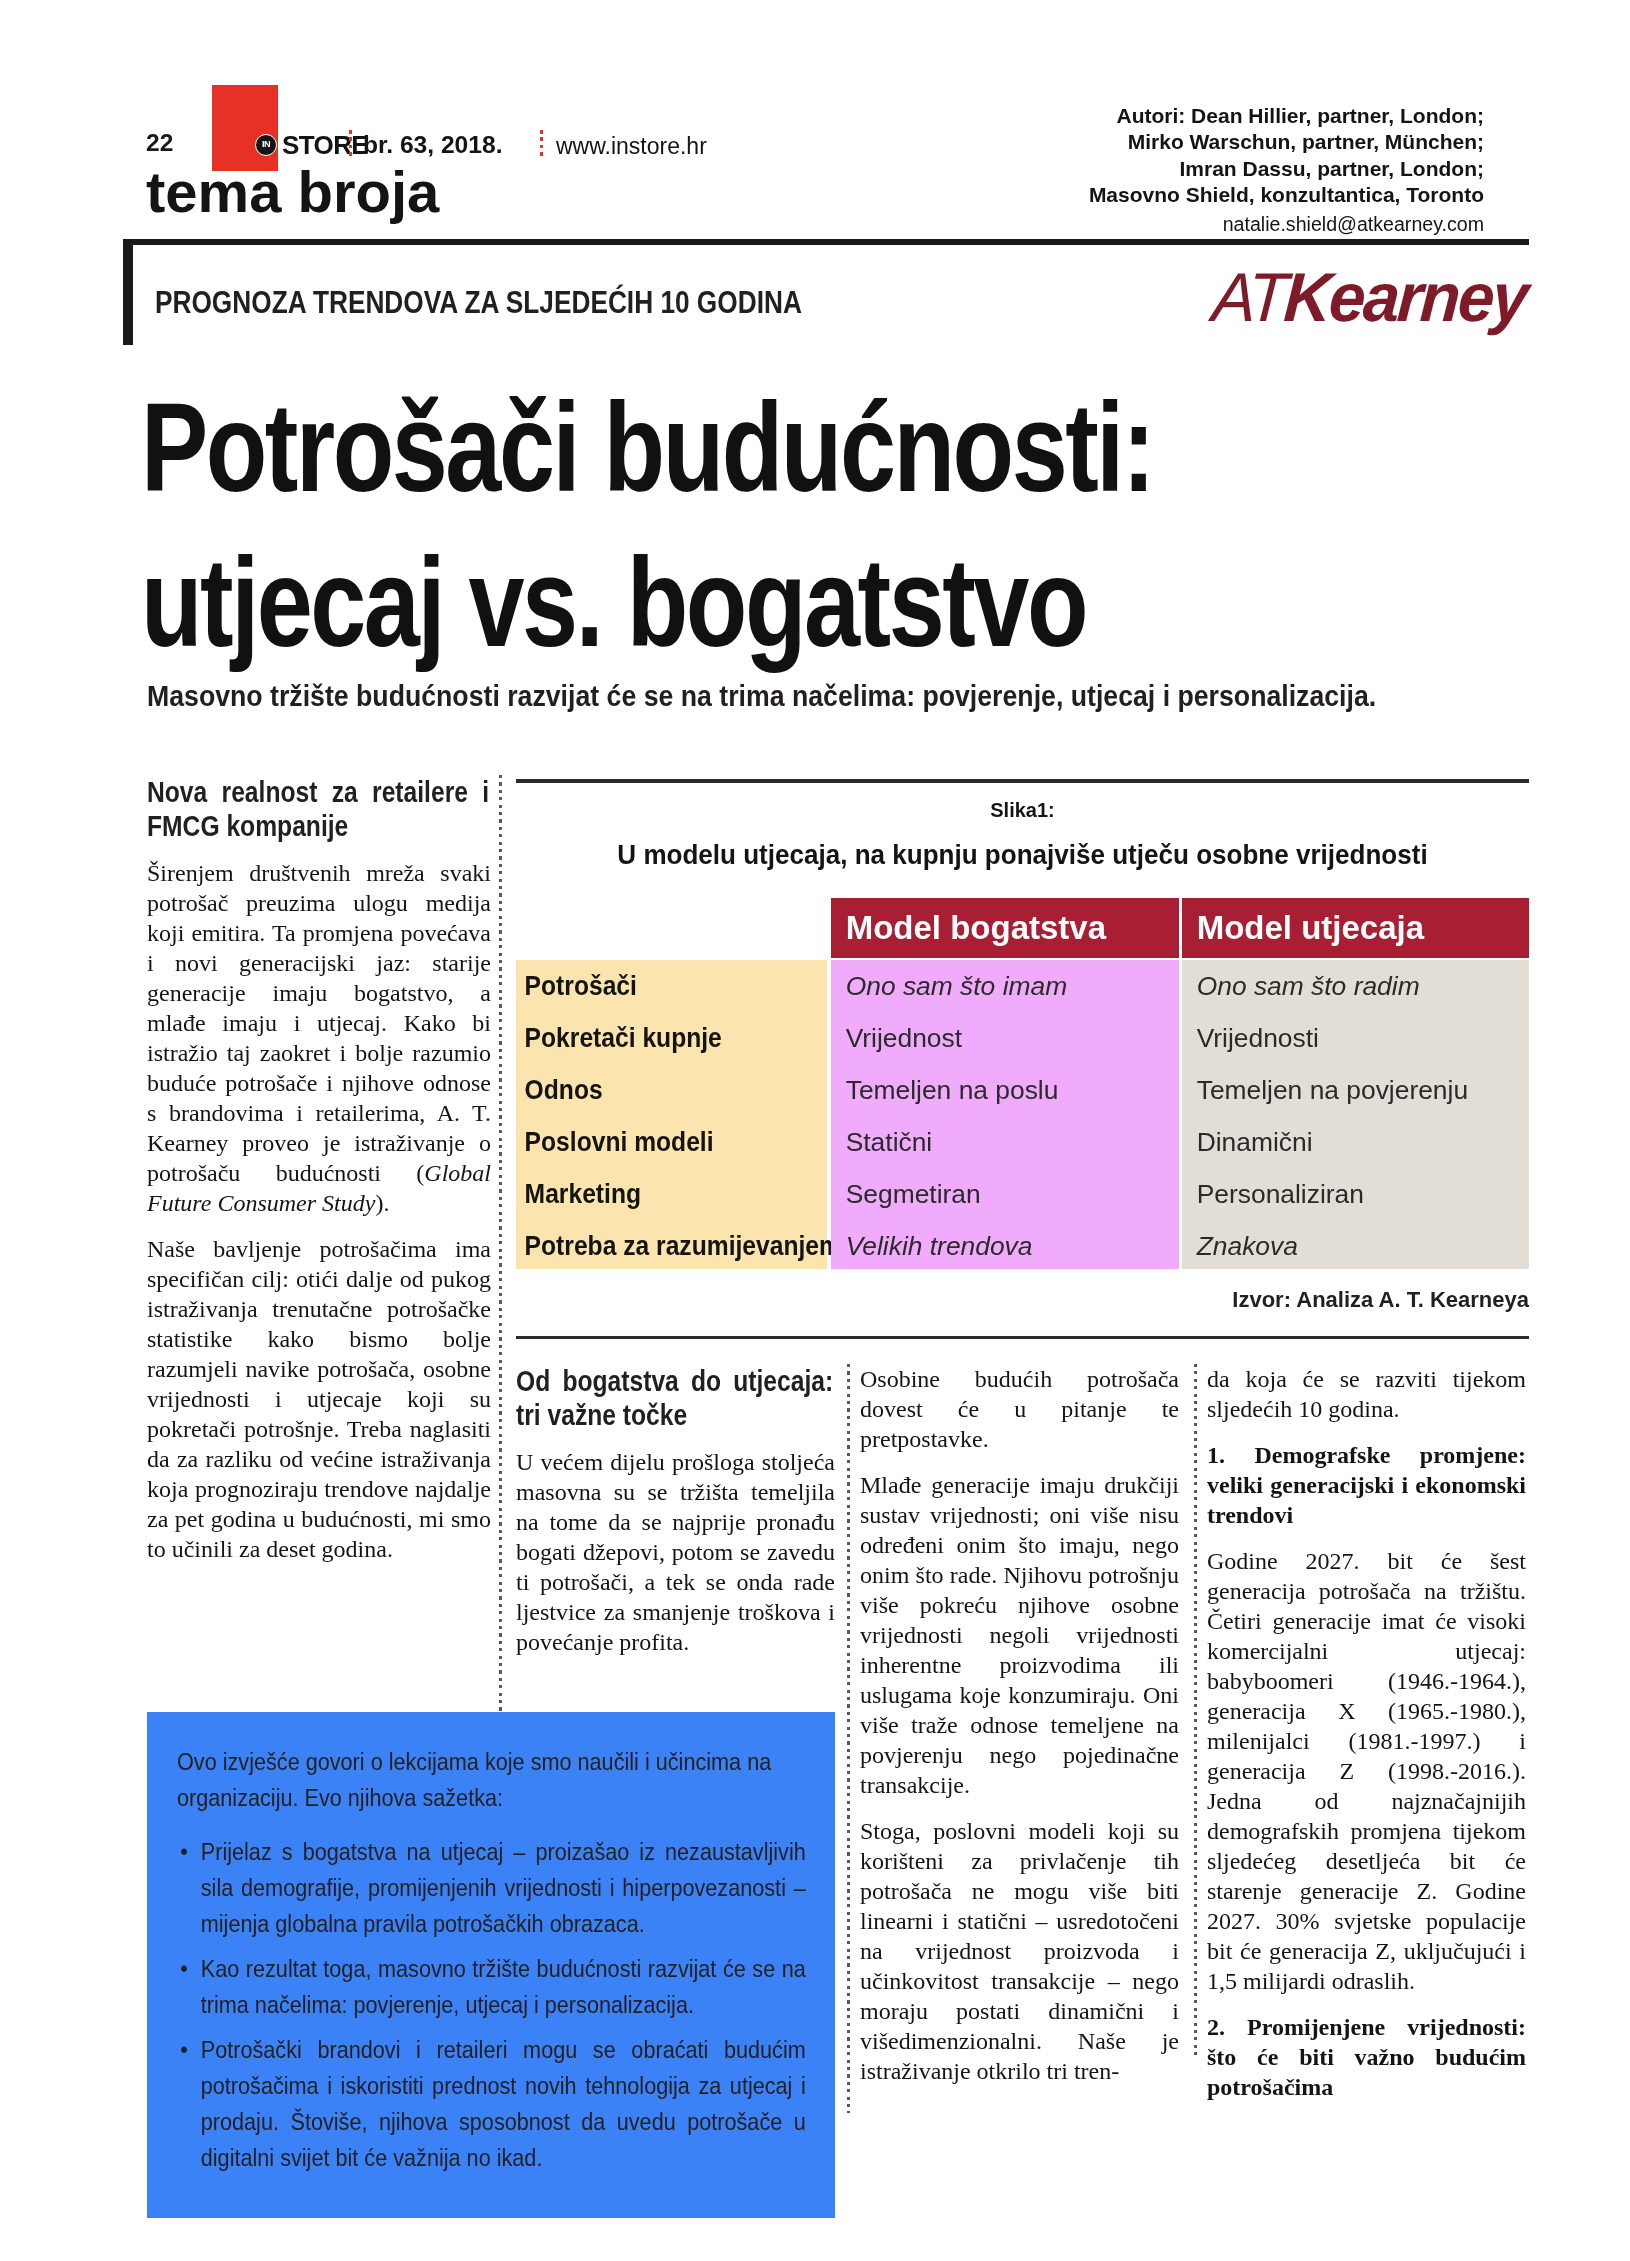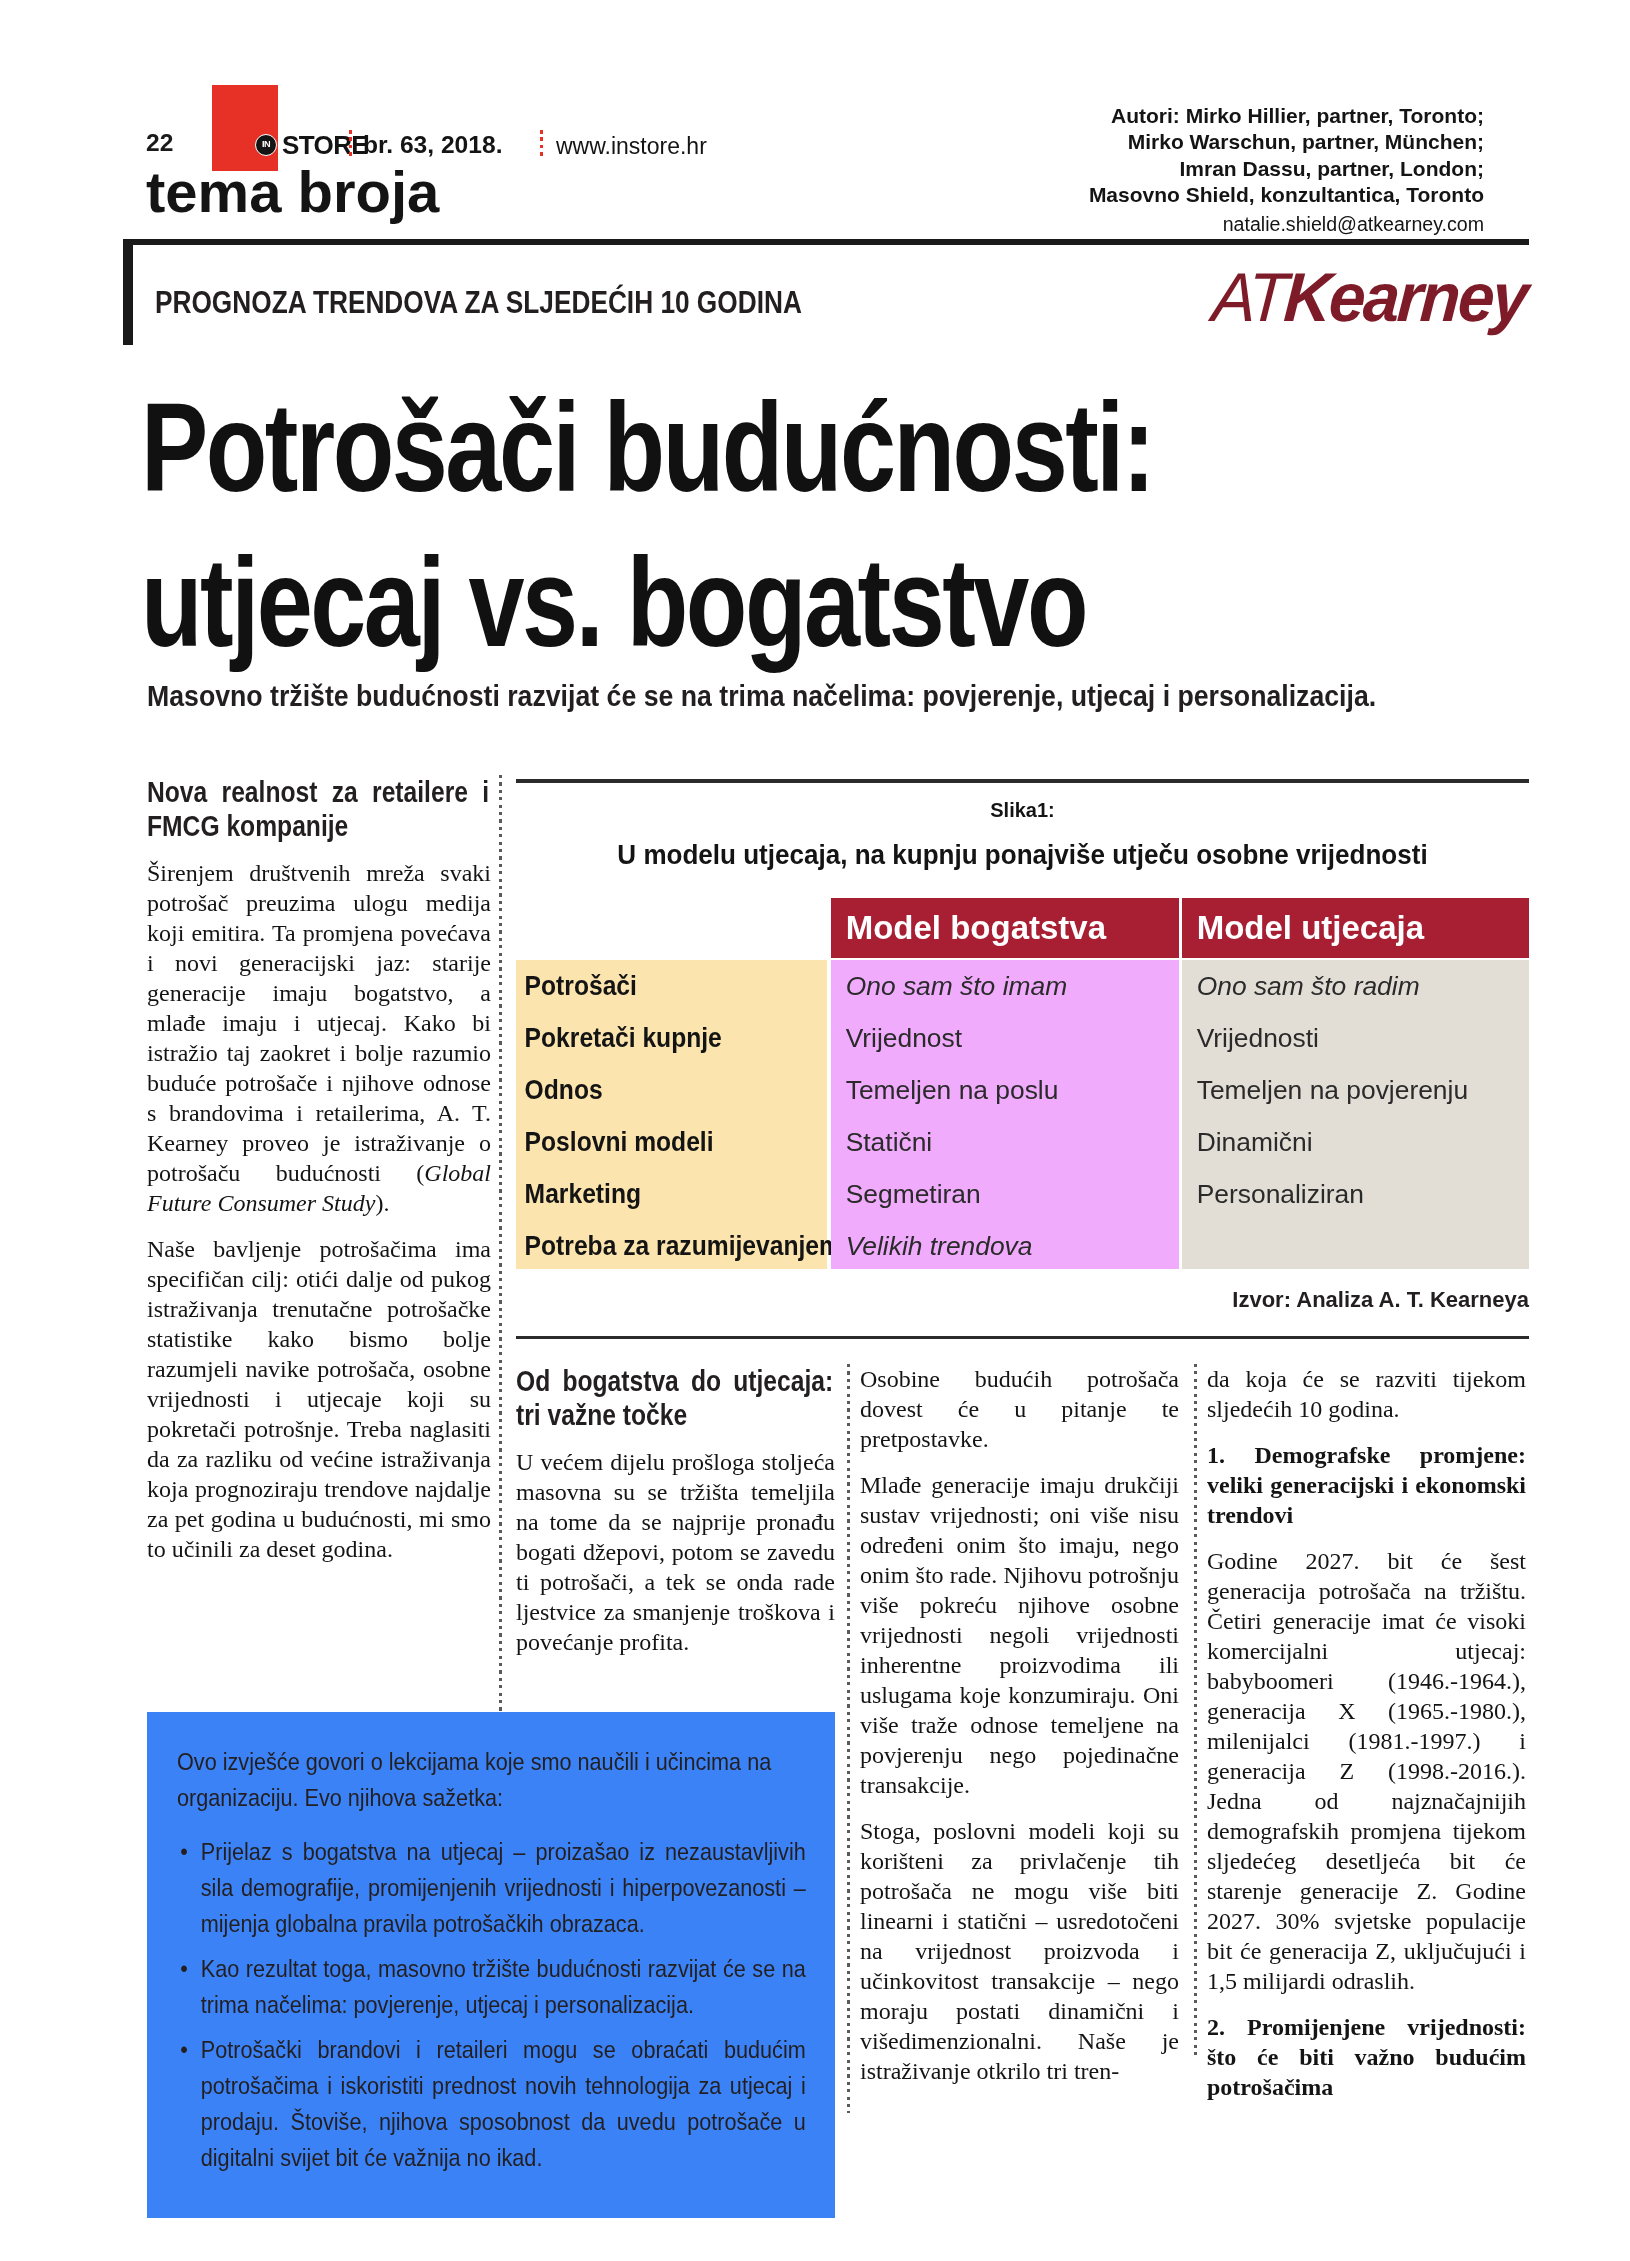--- a/index.html
+++ b/index.html
@@ -103,21 +103,21 @@
   <div class="abs red-box"></div>
   <div class="abs in-circle">IN</div>
   <div class="abs store-word">STORE</div>
   <div class="abs mast-sep sep1"></div>
   <div class="abs issue-no">br. 63, 2018.</div>
   <div class="abs mast-sep sep2"></div>
   <div class="abs website">www.instore.hr</div>
   <div class="abs section-label">tema broja</div>
 
   <div class="abs authors">
-    <div>Autori: Mirko Hillier, partner, Toronto;</div>
+    <div>Autori: Dean Hillier, partner, London;</div>
     <div>Mirko Warschun, partner, München;</div>
     <div>Imran Dassu, partner, London;</div>
     <div>Masovno Shield, konzultantica, Toronto</div>
     <div class="email">natalie.shield@atkearney.com</div>
   </div>
 
   <div class="abs header-rule"></div>
   <div class="abs kicker-bar"></div>
   <div class="abs kicker">PROGNOZA TRENDOVA ZA SLJEDEĆIH 10 GODINA</div>
 
@@ -151,20 +151,21 @@
     <div class="trow">Statični</div>
     <div class="trow">Segmetiran</div>
     <div class="trow it">Velikih trendova</div>
   </div>
   <div class="abs tvals2">
     <div class="trow it">Ono sam što radim</div>
     <div class="trow">Vrijednosti</div>
     <div class="trow">Temeljen na povjerenju</div>
     <div class="trow">Dinamični</div>
     <div class="trow">Personaliziran</div>
+    <div class="trow it">Znakova</div>
   </div>
 
   <div class="abs fig-source">Izvor: Analiza A. T. Kearneya</div>
   <div class="abs fig-rule-bot"></div>
 
   <div class="abs vdots vd1"></div>
   <div class="abs vdots vd2"></div>
   <div class="abs vdots vd3"></div>
 
   <div class="abs col1 serif">

